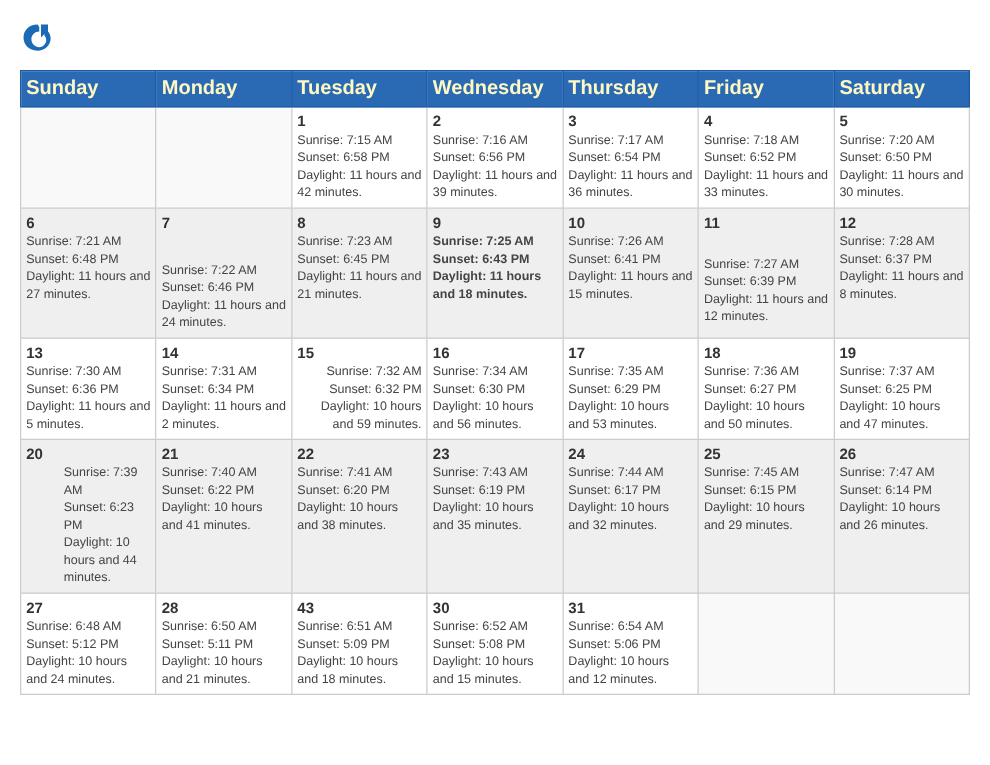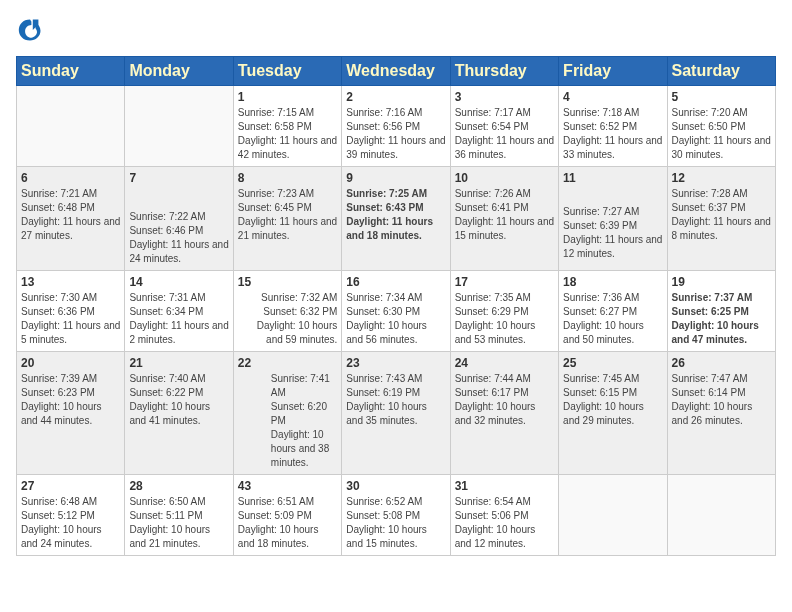--- a/index.html
+++ b/index.html
@@ -237,41 +237,41 @@
 Daylight: 10 hours and 53 minutes.</div>
         </td>
         <td>
           <div class="day-number">18</div>
           <div class="day-info" style="white-space: pre-line;">Sunrise: 7:36 AM
 Sunset: 6:27 PM
 Daylight: 10 hours and 50 minutes.</div>
         </td>
         <td>
           <div class="day-number">19</div>
-          <div class="day-info" style="white-space: pre-line; font-weight: bold;">Sunrise: 7:37 AM
+          <div class="day-info" style="white-space: pre-line;">Sunrise: 7:37 AM
 Sunset: 6:25 PM
 Daylight: 10 hours and 47 minutes.</div>
         </td>
       </tr>
       <tr>
         <td>
           <div class="day-number">20</div>
-          <div class="day-info" style="white-space: pre-line;">Sunrise: 7:39 AM
+          <div class="day-info" style="white-space: pre-line; margin-left: 30px;">Sunrise: 7:39 AM
 Sunset: 6:23 PM
 Daylight: 10 hours and 44 minutes.</div>
         </td>
         <td>
           <div class="day-number">21</div>
           <div class="day-info" style="white-space: pre-line;">Sunrise: 7:40 AM
 Sunset: 6:22 PM
 Daylight: 10 hours and 41 minutes.</div>
         </td>
         <td>
           <div class="day-number">22</div>
-          <div class="day-info" style="white-space: pre-line; margin-left: 33px;">Sunrise: 7:41 AM
+          <div class="day-info" style="white-space: pre-line;">Sunrise: 7:41 AM
 Sunset: 6:20 PM
 Daylight: 10 hours and 38 minutes.</div>
         </td>
         <td>
           <div class="day-number">23</div>
           <div class="day-info" style="white-space: pre-line;">Sunrise: 7:43 AM
 Sunset: 6:19 PM
 Daylight: 10 hours and 35 minutes.</div>
         </td>
         <td>

